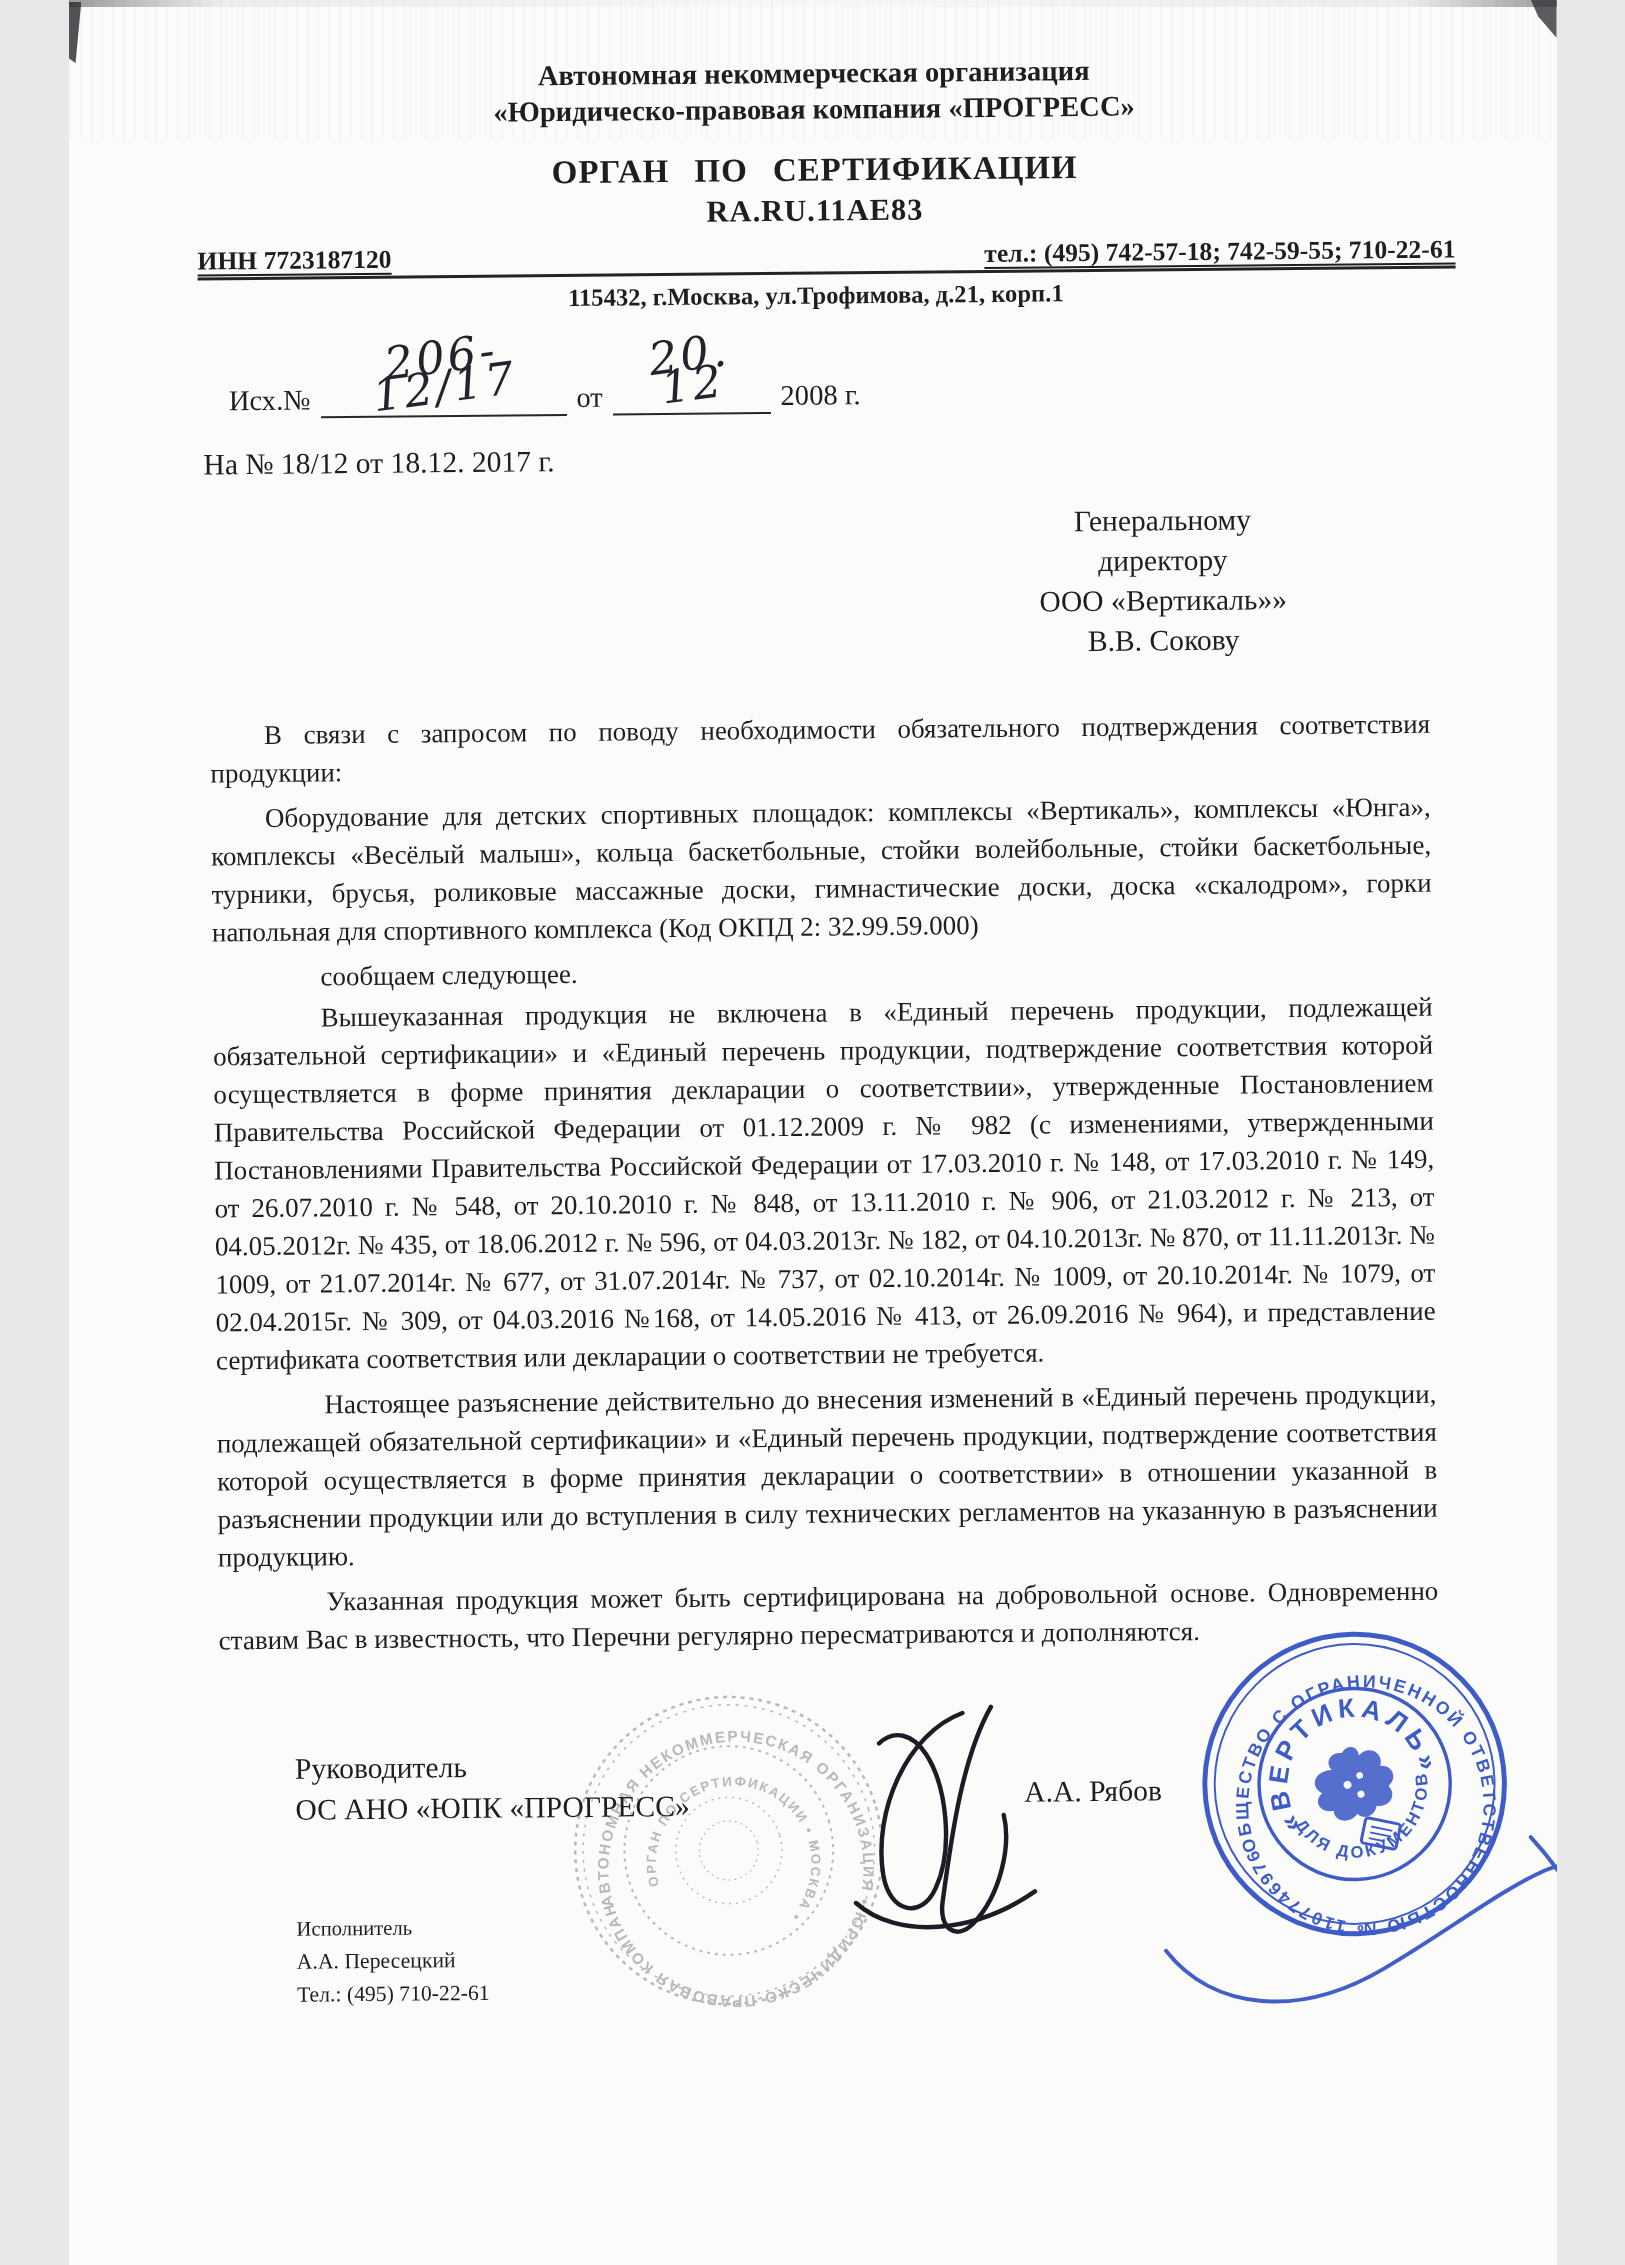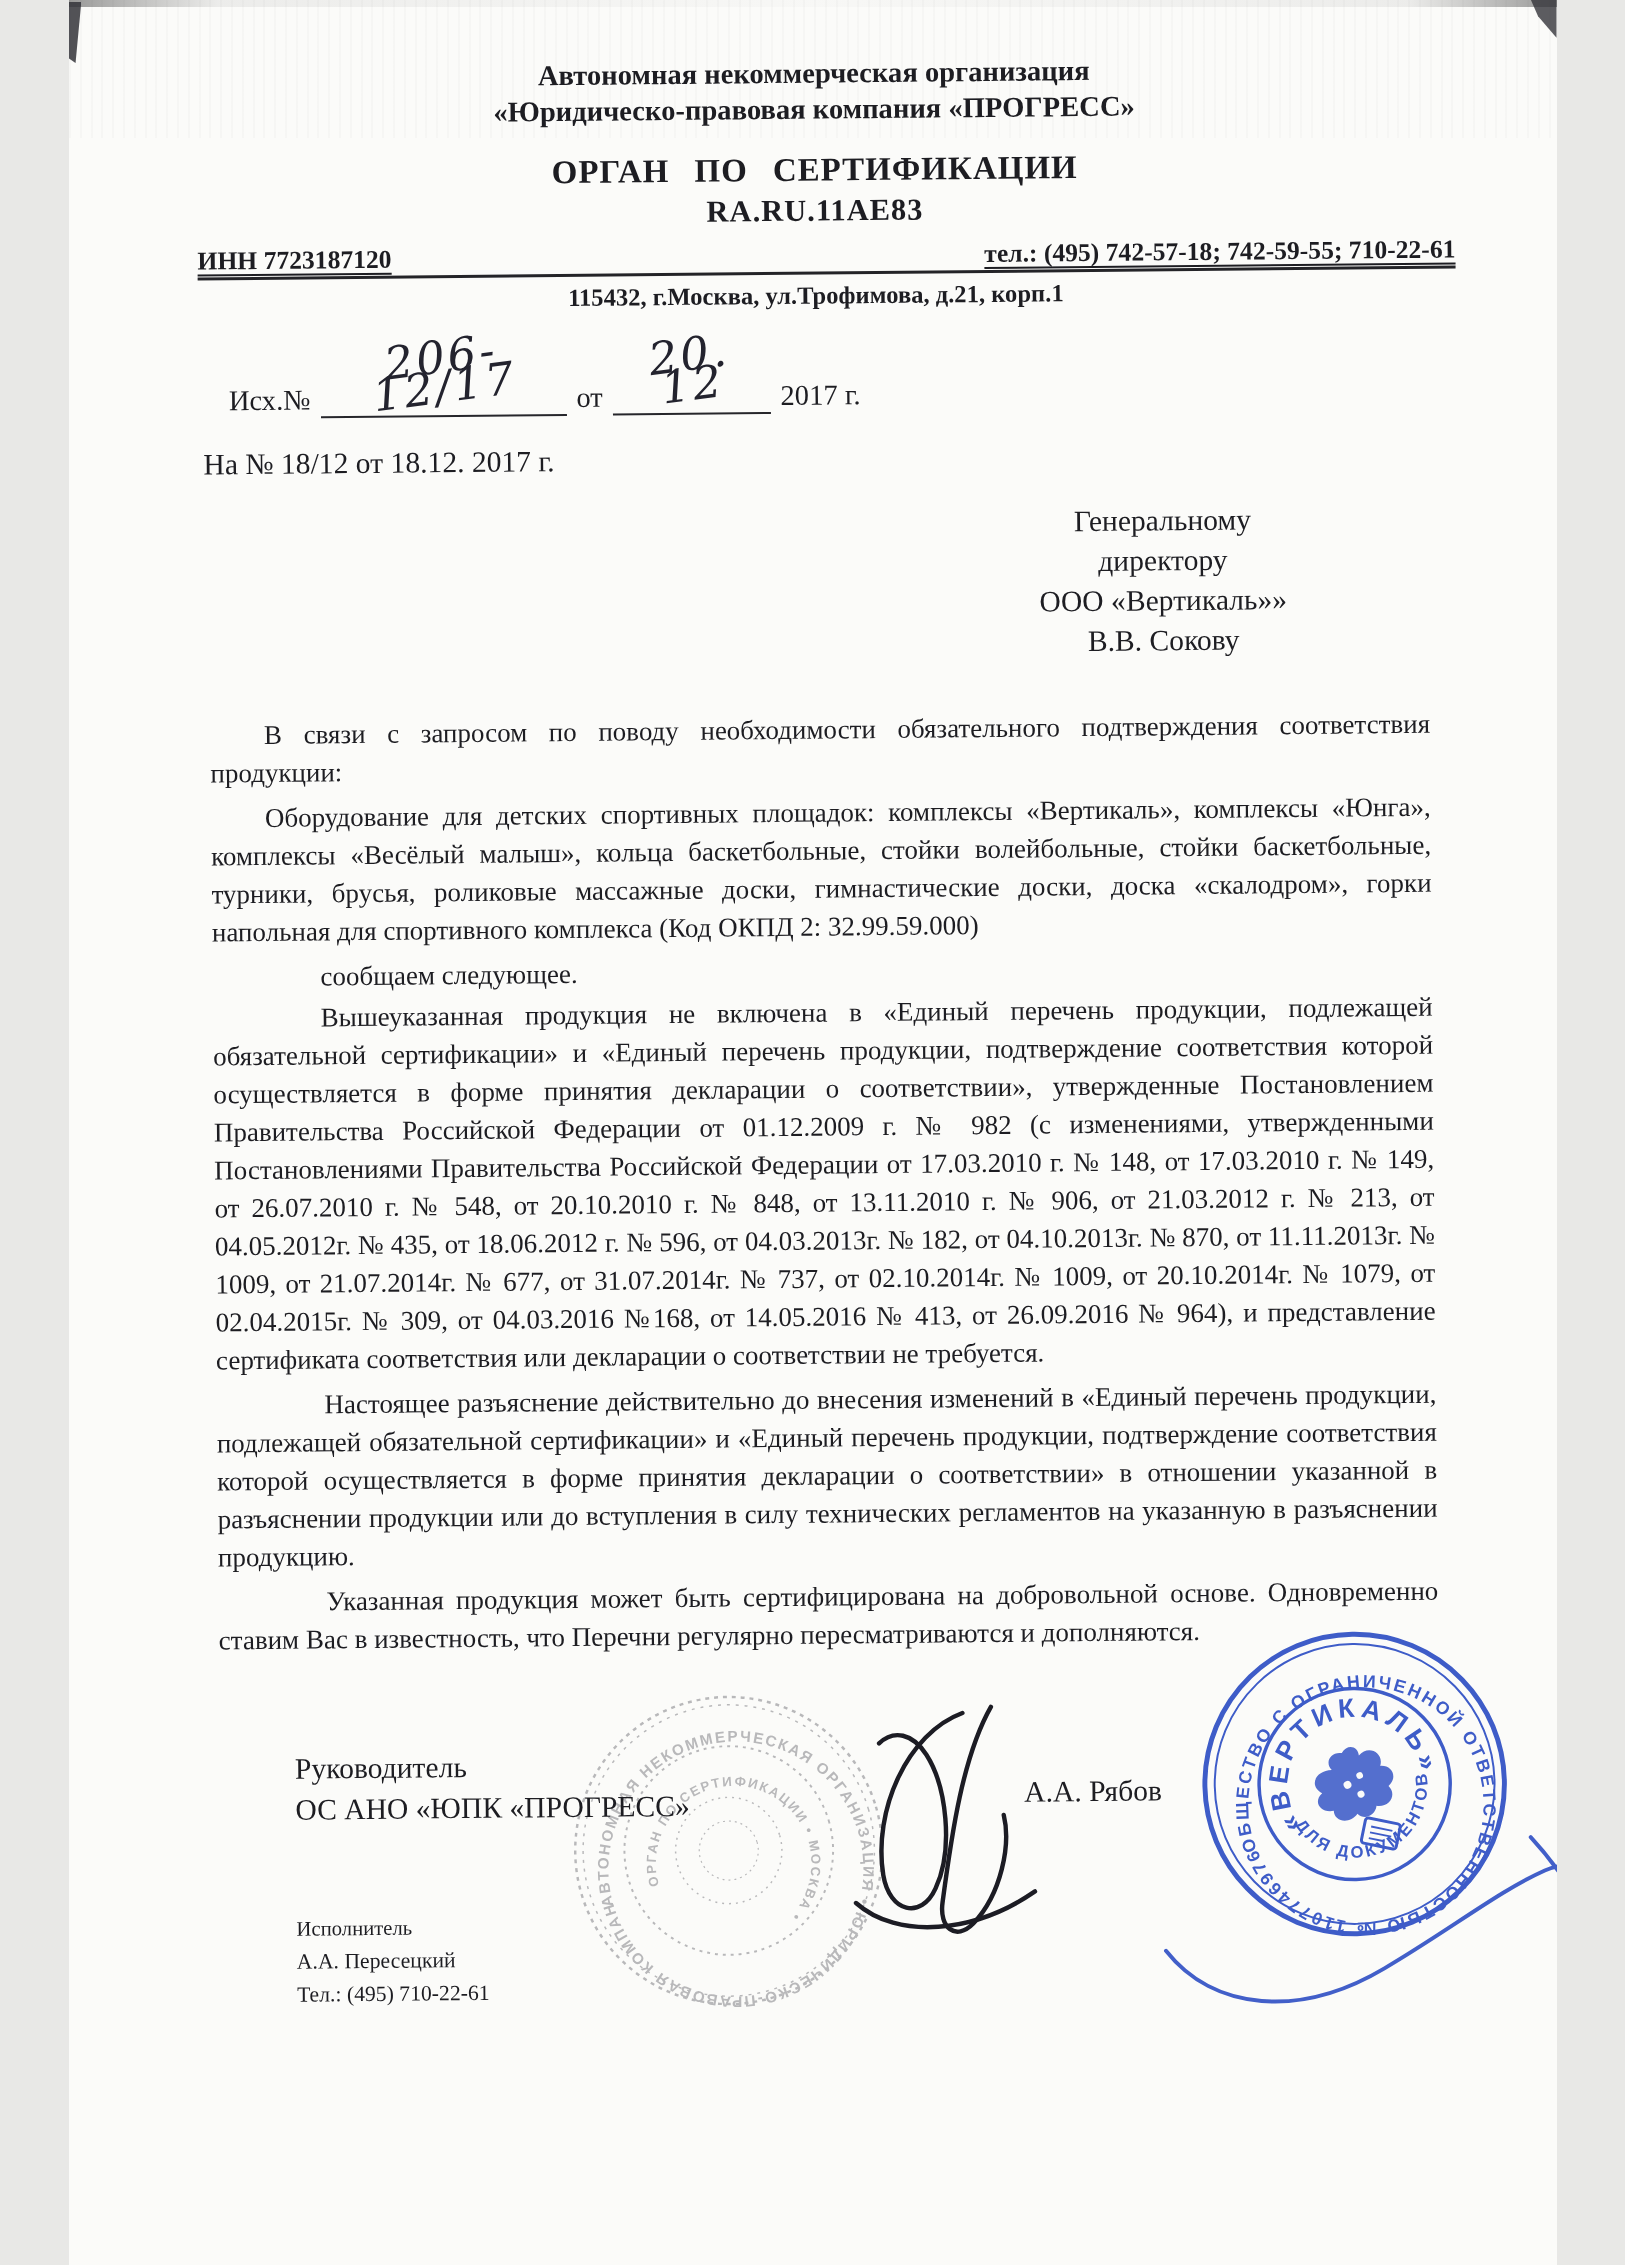--- a/index.html
+++ b/index.html
@@ -82,21 +82,21 @@
         <span class="u">тел.: (495) 742-57-18; 742-59-55; 710-22-61</span>
       </div>
       <div class="addr-line">115432, г.Москва, ул.Трофимова, д.21, корп.1</div>
     </div>
 
     <div class="ref-row">
       <span>Исх.№</span>
       <span class="uline w1"><span class="hw">206-12/17</span></span>
       <span>от</span>
       <span class="uline w2"><span class="hw">20. 12</span></span>
-      <span>2017 г.</span>
+      <span>2008 г.</span>
     </div>
 
     <div class="reply-row">На № 18/12 от 18.12. 2017 г.</div>
 
     <div class="addressee">
       <div>Генеральному директору</div>
       <div>ООО «Вертикаль»»</div>
       <div>В.В. Сокову</div>
     </div>
 

